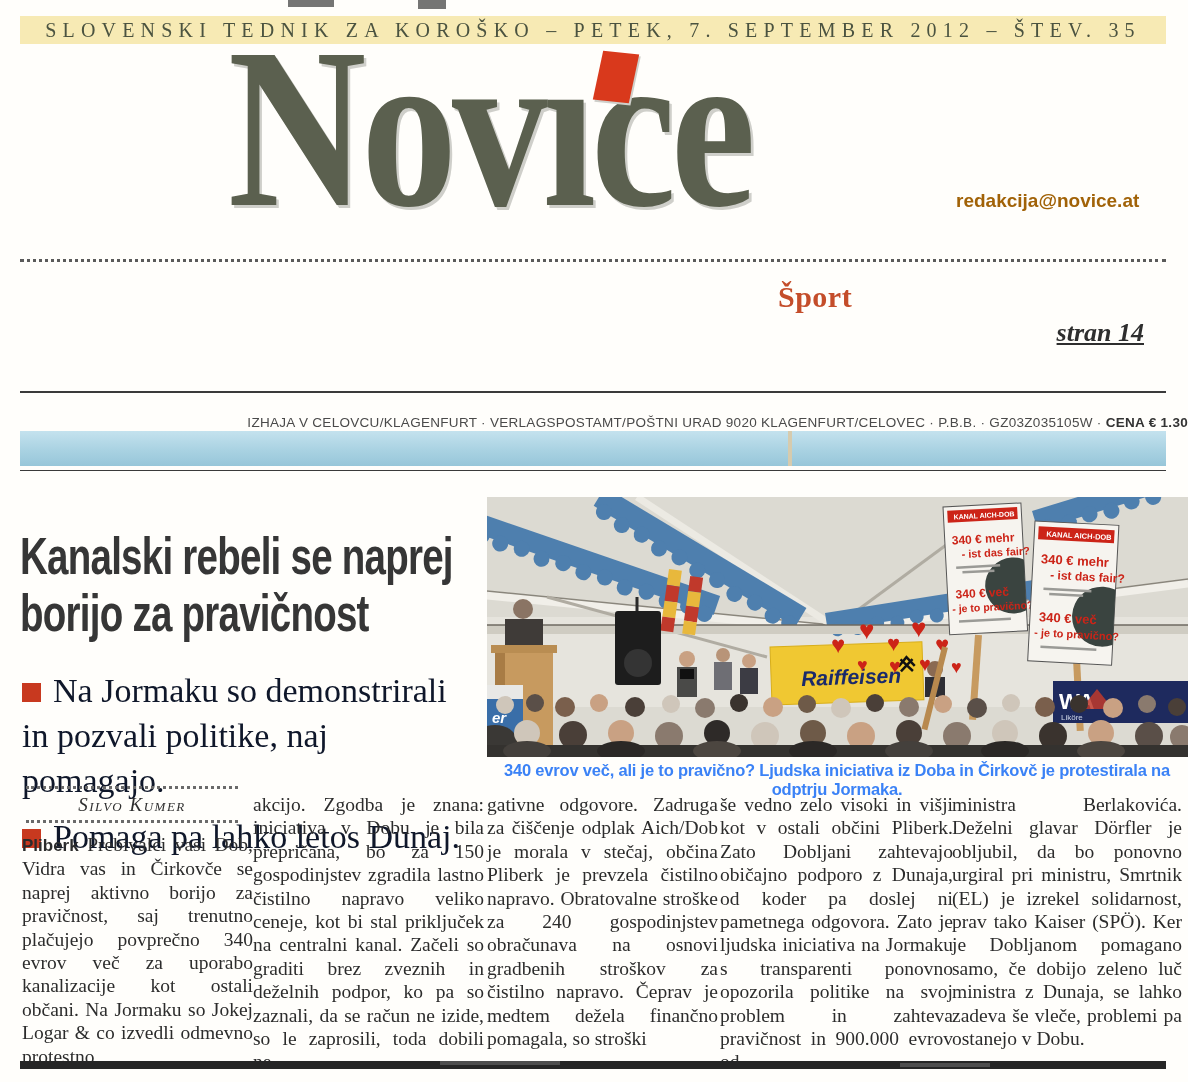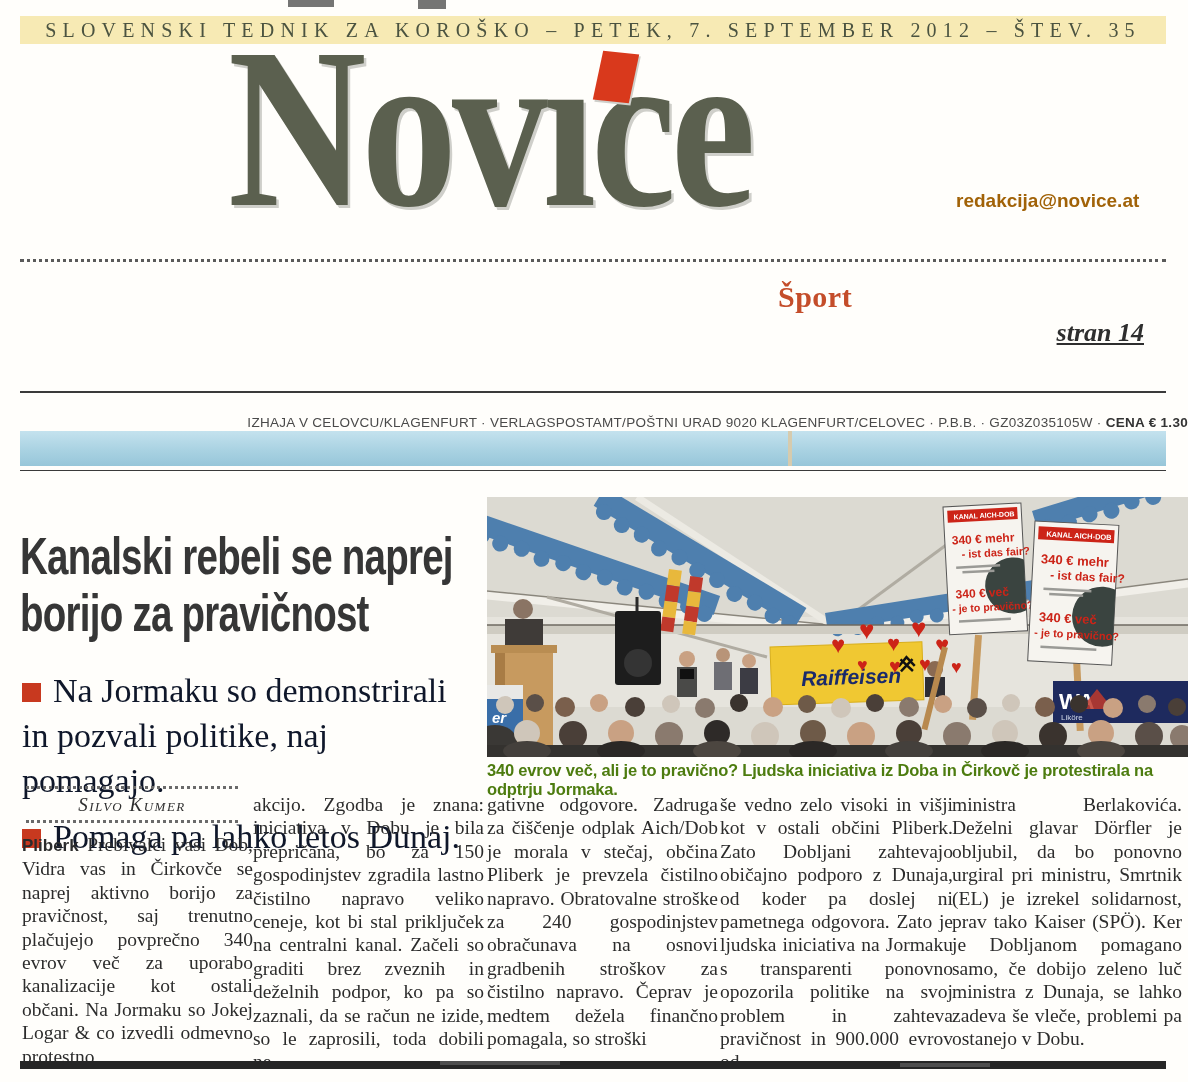--- a/index.html
+++ b/index.html
@@ -58,22 +58,22 @@
   .bullets p{margin:0 0 10px 0;font-size:34px;line-height:1.33;color:#0f172a;}
   .sq{display:inline-block;width:19px;height:19px;background:#c8391f;margin-right:12px;}
   .byline{position:absolute;left:26px;top:786px;width:212px;text-align:center;
      border-top:3px dotted #6a6a6a;border-bottom:3px dotted #6a6a6a;padding:5px 0 4px 0;
      font-variant:small-caps;font-size:19px;letter-spacing:1.5px;color:#2e2e2e;font-style:italic;}
 
   
   .photo{position:absolute;left:487px;top:497px;width:701px;height:260px;background:#d9d6cd;}
   .photo svg{display:block;}
   .caption{position:absolute;left:487px;top:761px;width:700px;
-     font-family:"Liberation Sans",sans-serif;font-weight:bold;font-size:16.5px;color:#4d7c0f;
-     letter-spacing:-.2px;}
+     font-family:"Liberation Sans",sans-serif;font-weight:bold;font-size:16.5px;color:#3b82f6;
+     letter-spacing:-.2px;text-align:center;}
 
   
   .col{position:absolute;font-size:19.5px;line-height:23.4px;text-align:justify;color:#2c2c2c;}
   .col .lead{font-family:"Liberation Sans",sans-serif;font-weight:bold;font-size:17px;}
   #col1{left:22px; top:833px;width:231px;}
   #col2{left:253px;top:793px;width:231px;}
   #col3{left:487px;top:793px;width:231px;}
   #col4{left:720px;top:793px;width:233px;}
   #col5{left:952px;top:793px;width:230px;}
 

